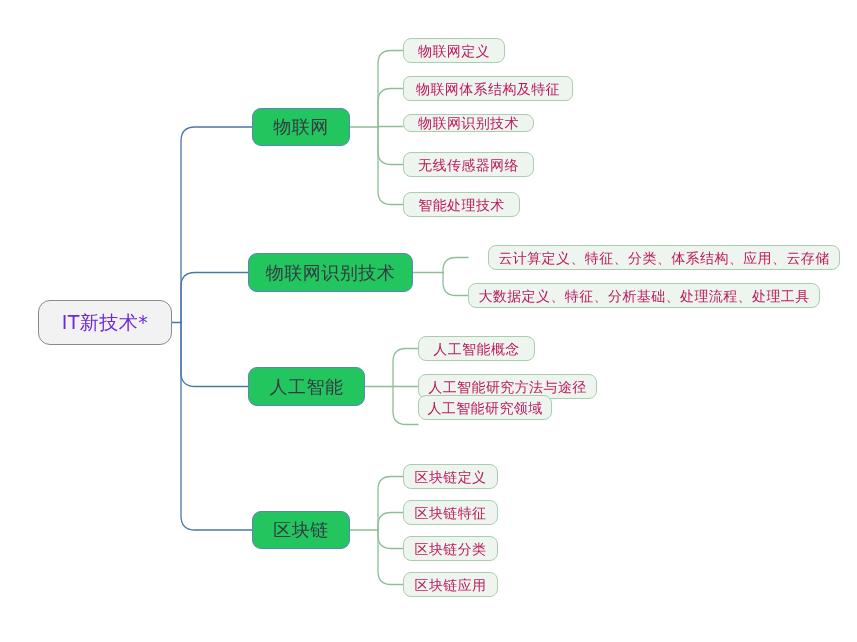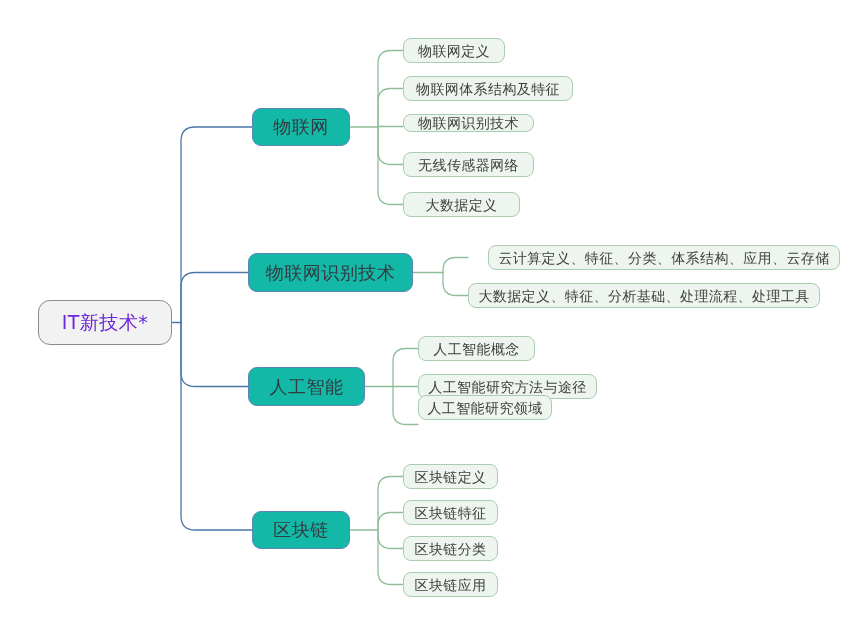--- a/index.html
+++ b/index.html
@@ -38,32 +38,32 @@
   }
   .node-root {
     background: #f2f2f2;
     border: 1.4px solid #8a8a8a;
     border-radius: 12px;
     color: #6d28d9;
     font-size: 19px;
     letter-spacing: 0.5px;
   }
   .node-l2 {
-    background: #14b8a6;
+    background: #22c55e;
     border: 1.3px solid #5b86b8;
     border-radius: 9px;
     color: #333a42;
     font-size: 18px;
     letter-spacing: 0.5px;
   }
   .node-l3 {
     background: #edf5ee;
     border: 1.2px solid #a9cdb0;
     border-radius: 8px;
-    color: #404040;
+    color: #be185d;
     font-size: 14px;
     letter-spacing: 0.4px;
   }
 </style>
 </head>
 <body>
 
 <div id="canvas">
   <svg id="connectors" width="857" height="642" viewBox="0 0 857 642">
       <path d="M172 322.5 H181" fill="none" stroke="#4a77a8" stroke-width="1.3" stroke-linecap="round"></path>
@@ -87,24 +87,24 @@
       <path d="M350 530 H378" fill="none" stroke="#8ebd97" stroke-width="1.3" stroke-linecap="round"></path>
       <path d="M378 530 V489.5 Q378 476.5 391 476.5 H403" fill="none" stroke="#8ebd97" stroke-width="1.3" stroke-linecap="round"></path>
       <path d="M378 530 V525.5 Q378 512.5 391 512.5 H403" fill="none" stroke="#8ebd97" stroke-width="1.3" stroke-linecap="round"></path>
       <path d="M378 530 V535.5 Q378 548.5 391 548.5 H403" fill="none" stroke="#8ebd97" stroke-width="1.3" stroke-linecap="round"></path>
       <path d="M378 530 V571.5 Q378 584.5 391 584.5 H403" fill="none" stroke="#8ebd97" stroke-width="1.3" stroke-linecap="round"></path>
     </svg>
   <div id="nodes">
       <div class="node node-root" style="left: 38px; top: 300px; width: 134px; height: 45px;">IT新技术*</div>
       <div class="node node-l2" style="left: 252px; top: 108px; width: 98px; height: 38px;">物联网</div>
       <div class="node node-l3" style="left: 403px; top: 38px; width: 102px; height: 25px;">物联网定义</div>
-      <div class="node node-l3" style="left: 403px; top: 76px; width: 170px; height: 25px;">物联网体系结构及特征</div>
+      <div class="node node-l3" style="left: 403px; top: 76px; width: 170px; height: 25px; border-radius: 7px;">物联网体系结构及特征</div>
       <div class="node node-l3" style="left: 403px; top: 114px; width: 131px; height: 18px;">物联网识别技术</div>
       <div class="node node-l3" style="left: 403px; top: 152px; width: 131px; height: 25px;">无线传感器网络</div>
-      <div class="node node-l3" style="left: 403px; top: 192px; width: 117px; height: 25px;">大数据定义</div>
+      <div class="node node-l3" style="left: 403px; top: 192px; width: 117px; height: 25px;">智能处理技术</div>
       <div class="node node-l2" style="left: 248px; top: 253px; width: 165px; height: 39px;">物联网识别技术</div>
       <div class="node node-l3" style="left: 488px; top: 245px; width: 352px; height: 25px;">云计算定义、特征、分类、体系结构、应用、云存储</div>
       <div class="node node-l3" style="left: 468px; top: 283px; width: 352px; height: 25px;">大数据定义、特征、分析基础、处理流程、处理工具</div>
       <div class="node node-l2" style="left: 248px; top: 367px; width: 117px; height: 39px;">人工智能</div>
       <div class="node node-l3" style="left: 418px; top: 336px; width: 117px; height: 25px;">人工智能概念</div>
       <div class="node node-l3" style="left: 418px; top: 374px; width: 179px; height: 25px;">人工智能研究方法与途径</div>
       <div class="node node-l3" style="left: 418px; top: 395px; width: 134px; height: 25px;">人工智能研究领域</div>
       <div class="node node-l2" style="left: 252px; top: 511px; width: 98px; height: 38px;">区块链</div>
       <div class="node node-l3" style="left: 403px; top: 464px; width: 95px; height: 25px;">区块链定义</div>
       <div class="node node-l3" style="left: 403px; top: 500px; width: 95px; height: 25px;">区块链特征</div>

